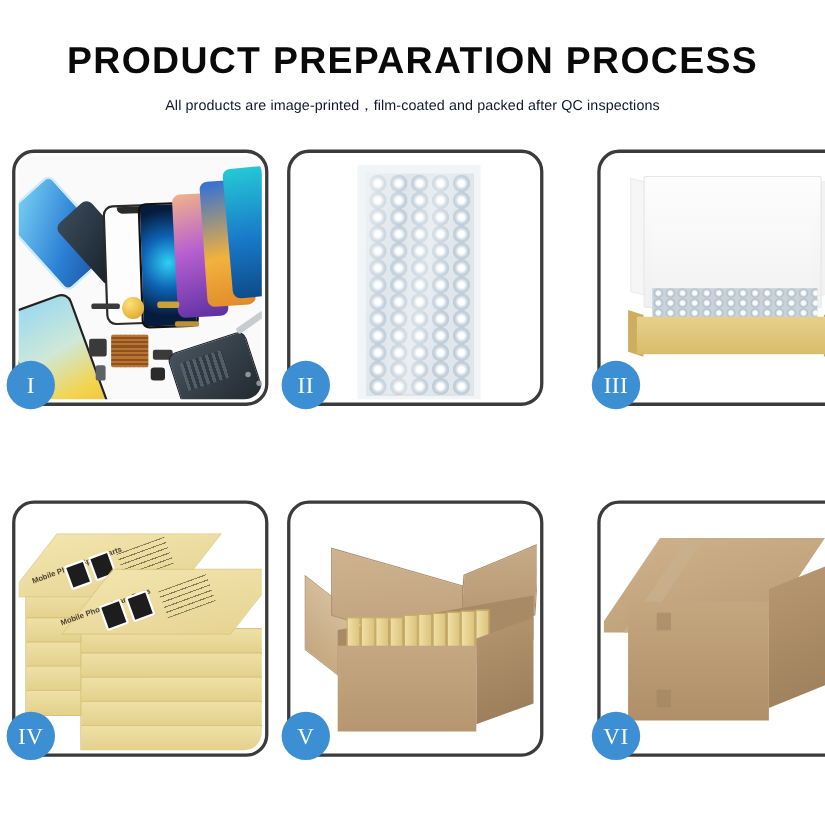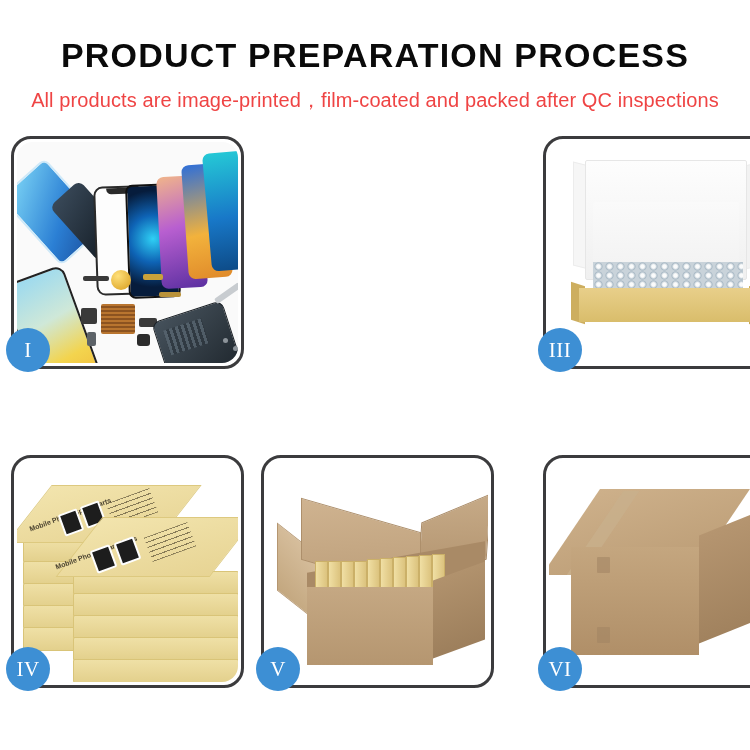--- a/index.html
+++ b/index.html
@@ -14,22 +14,22 @@
   
   .header { position: absolute; left: 0; top: 0; width: 750px; text-align: center; }
   .title {
     margin: 0; padding-top: 38px;
     font-size: 34px; font-weight: 700; letter-spacing: 1.2px;
     color: #0a0a0a; line-height: 1.05;
     font-family: "Liberation Sans", sans-serif;
   }
   .subtitle {
     margin: 0; padding-top: 13px;
-    font-size: 20px; font-weight: 400; letter-spacing: 0.1px;
-    color: #ef4444;
+    font-size: 13px; font-weight: 400; letter-spacing: 0.1px;
+    color: #0f172a;
     font-family: "Liberation Sans", sans-serif;
   }
 
   
   .grid { position: absolute; left: 0; top: 136px; width: 750px; }
   .row { position: relative; height: 233px; margin-bottom: 86px; }
   .panel {
     position: absolute; top: 0; width: 233px; height: 233px;
     border: 3px solid #3b3b3d;
     border-radius: 20px;
@@ -225,20 +225,30 @@
             <div class="prt" style="left:142px;top:150px;width:22px;height:5px;background:#b9923a;"></div>
             <div class="backpl"></div>
             <div class="tool"></div>
             <div class="prt" style="left:206px;top:196px;width:5px;height:5px;border-radius:50%;background:#8d949a;"></div>
             <div class="prt" style="left:216px;top:204px;width:5px;height:5px;border-radius:50%;background:#8d949a;"></div>
           </div>
         </div>
         <div class="badge">I</div>
       </div>
 
+      <div class="panel c1">
+        <div class="stage">
+          <div class="p2">
+            <div class="bwrap"></div>
+            <div class="bubbles"></div>
+            <div class="bsheen"></div>
+          </div>
+        </div>
+        <div class="badge">II</div>
+      </div>
 
       <div class="panel c2">
         <div class="stage">
           <div class="p3">
             <div class="lidL"></div>
             <div class="lidR"></div>
             <div class="lid3"></div>
             <div class="foam3"></div>
             <div class="bub3"></div>
             <div class="base3L"></div>

